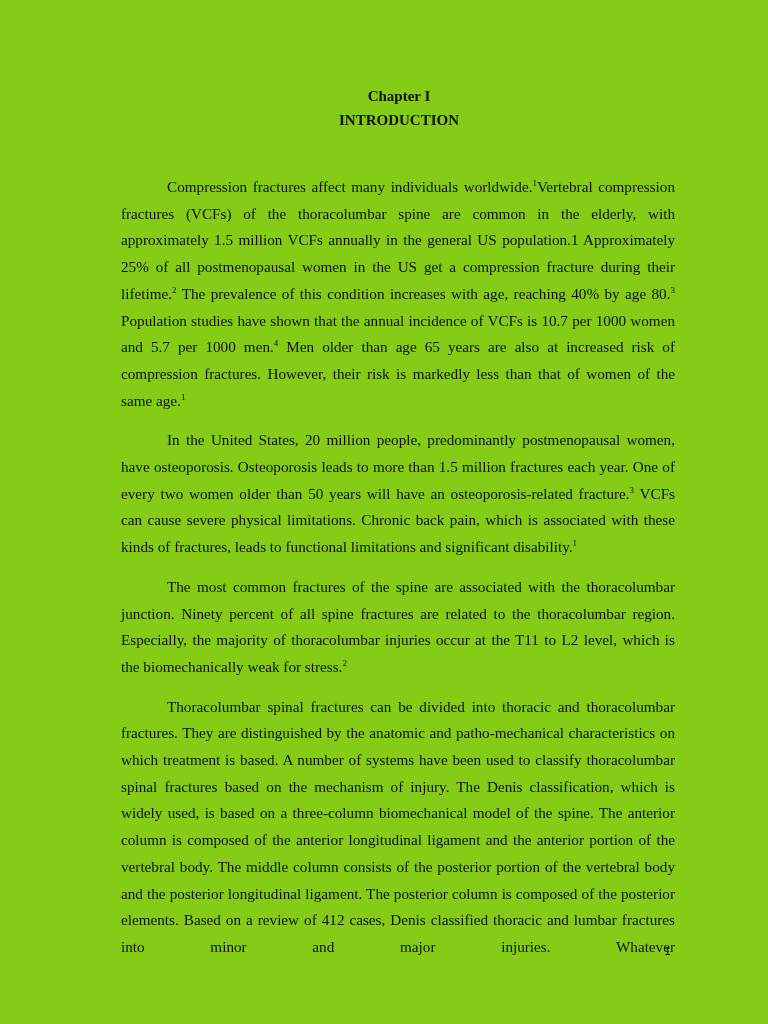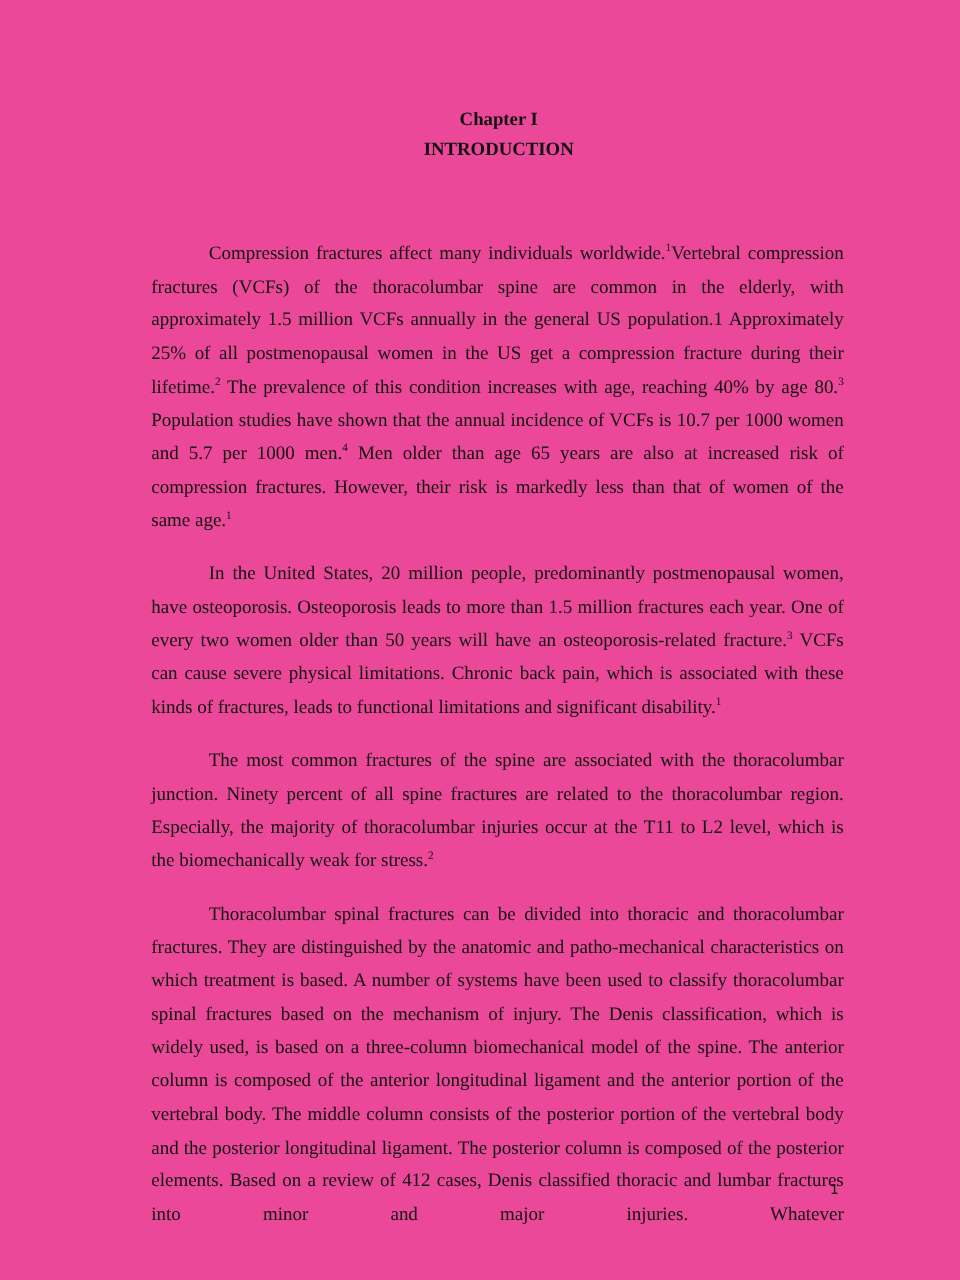--- a/index.html
+++ b/index.html
@@ -1,28 +1,28 @@
 <!DOCTYPE html>
 <html><head>
 <meta charset="utf-8">
 <style>
   html, body { margin: 0; padding: 0; background: #ffffff; }
   body { width: 768px; height: 1024px; position: relative; overflow: hidden; }
-  .page { position: absolute; left: 0; top: 0; width: 768px; height: 1024px; background: #ec4899; }
+  .page { position: absolute; left: 0; top: 0; width: 768px; height: 1024px; background: #84cc16; }
   .heading {
     position: absolute; left: 0; width: 798px; text-align: center;
     font-family: "Liberation Serif", serif; font-weight: bold; font-size: 15px; color: #111;
   }
   .h-chapter { top: 88px; }
   .h-intro { top: 112px; }
   .body-text {
     position: absolute; left: 121px; width: 554px; top: 174px;
     font-family: "Liberation Serif", serif; font-size: 15.2px; line-height: 26.7px; color: #111;
   }
-  .para { margin: 16px 0 13px 0; text-align: justify; text-indent: 46px; }
+  .para { margin: 0 0 13px 0; text-align: justify; text-indent: 46px; }
   sup { font-size: 9px; line-height: 0; vertical-align: 6px; }
   .page-num {
     position: absolute; left: 664px; top: 945px;
     font-family: "DejaVu Sans", sans-serif; font-size: 11px; color: #111;
   }
 </style>
 </head>
 <body>
 
 <div class="page">

